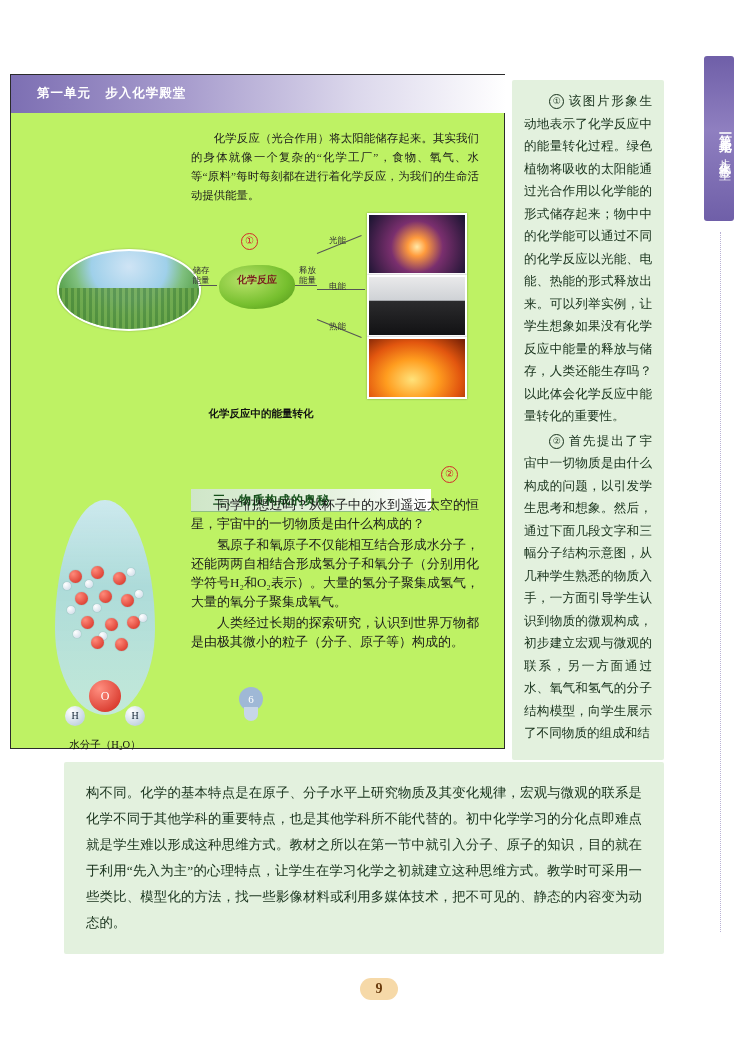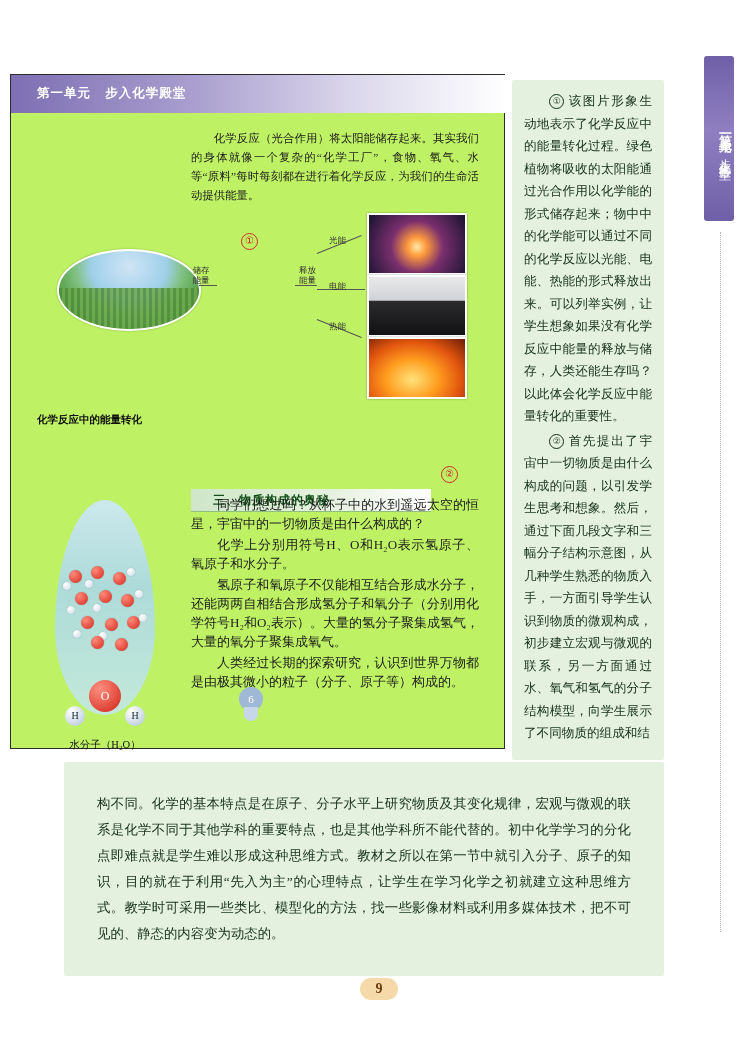--- a/index.html
+++ b/index.html
@@ -173,22 +173,23 @@
   .photo-fire {
     position: absolute;
     left: 330px; top: 124px;
     width: 96px; height: 58px;
     background: radial-gradient(ellipse at 45% 70%, #ffe27a 0%, #ff9d1f 35%, #e2560f 65%, #6d1c05 100%);
     border: 2px solid #ffffff;
     box-shadow: 0 0 2px rgba(0,0,0,.35);
   }
   .cap-illus {
     position: absolute;
-    left: 0; top: 200px;
+    left: 0; top: 194px;
     width: 448px;
+    text-align: center;
     font-size: 10.5px;
     color: #111;
     font-weight: bold;
   }
 
   
   .sec-head {
     position: absolute;
     left: 180px;
     top: 390px;
@@ -356,21 +357,21 @@
     width: 600px;
     background: #e3f1de;
     border-radius: 2px;
     padding: 14px 18px;
     box-sizing: border-box;
     font-size: 13.4px;
     line-height: 26px;
     color: #16301a;
     text-align: justify;
   }
-  .bottom-note p { margin: 15px; }
+  .bottom-note p { margin: 4px; }
 
   
   .pg-badge {
     position: absolute;
     left: 360px;
     top: 978px;
     width: 38px; height: 22px;
     background: #f6d9a8;
     border-radius: 11px;
     color: #6b3c0d;
@@ -400,20 +401,21 @@
     </div>
   </div>
 
   <div class="col-text">
     <p>化学反应（光合作用）将太阳能储存起来。其实我们的身体就像一个复杂的“化学工厂”，食物、氧气、水等“原料”每时每刻都在进行着化学反应，为我们的生命活动提供能量。</p>
   </div>
 
   <div class="illus">
     <div class="photo-wheat"></div>
     <div class="marker-1">①</div>
+    <div class="blob-reaction">化学反应</div>
 
     <div class="lbl-store">储存<br>能量</div>
     <div class="lbl-release">释放<br>能量</div>
 
     <div class="ln" style="left:162px; top:72px; width:18px;"></div>
     <div class="ln" style="left:258px; top:72px; width:22px;"></div>
     <div class="ln" style="left:280px; top:40px; width:48px; transform:rotate(-22deg); transform-origin:left center;"></div>
     <div class="ln" style="left:280px; top:76px; width:48px;"></div>
     <div class="ln" style="left:280px; top:106px; width:48px; transform:rotate(22deg); transform-origin:left center;"></div>
 
@@ -428,21 +430,20 @@
     <div class="cap-illus">化学反应中的能量转化</div>
   </div>
 
   <div class="sec-head">
     <span>三、物质构成的奥秘</span>
   </div>
   <div class="marker-2">②</div>
 
   <div class="col-text2">
     <p>同学们想过吗？从杯子中的水到遥远太空的恒星，宇宙中的一切物质是由什么构成的？</p>
-    <p>化学上分别用符号H、O和H₂O表示氢原子、氧原子和水分子。</p>
     <p>氢原子和氧原子不仅能相互结合形成水分子，还能两两自相结合形成氢分子和氧分子（分别用化学符号H₂和O₂表示）。大量的氢分子聚集成氢气，大量的氧分子聚集成氧气。</p>
     <p>人类经过长期的探索研究，认识到世界万物都是由极其微小的粒子（分子、原子等）构成的。</p>
   </div>
 
   <div class="mol-fig">
     <div class="drop"></div>
     <div class="cluster">
       <i style="left:8px;  top:4px;"></i>
         <i class="w" style="left:2px;  top:16px;"></i>
       <i style="left:30px; top:0px;"></i>

